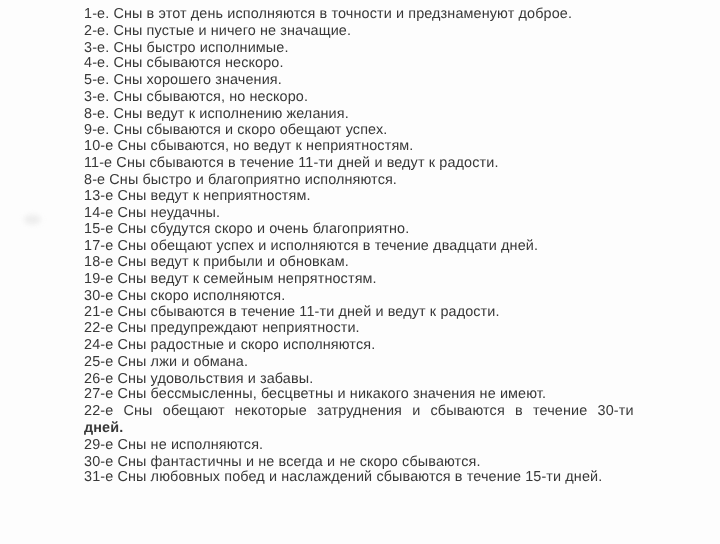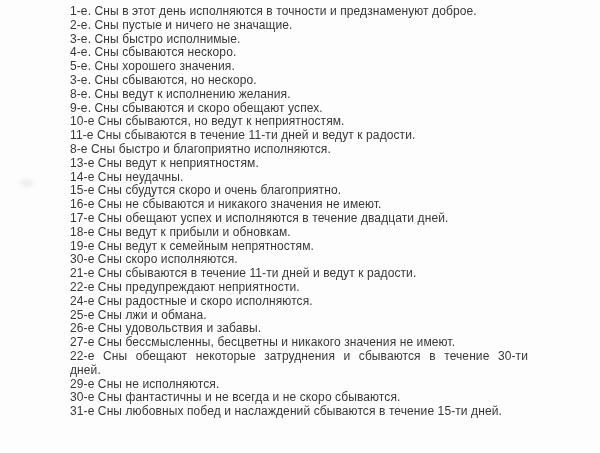--- a/index.html
+++ b/index.html
@@ -21,21 +21,21 @@
     line-height: 13.8px;
     letter-spacing: 0.1px;
   }
   .entry { white-space: normal; }
   
   .entry.has-tail .line1 {
     display: block;
     text-align: justify;
     text-align-last: justify;
   }
-  .entry .tail { display: block; }
+  .entry .tail { display: block; font-weight: bold; }
   
   .smudge {
     position: absolute;
     left: 20px;
     top: 179px;
     width: 14px;
     height: 8px;
     background: #ededed;
     border-radius: 50%;
     filter: blur(2px);
@@ -54,21 +54,20 @@
     <div class="entry"><span class="line1"><span>5-е.</span> <span>Сны хорошего значения.</span></span></div>
     <div class="entry"><span class="line1"><span>3-е.</span> <span>Сны сбываются, но нескоро.</span></span></div>
     <div class="entry"><span class="line1"><span>8-е.</span> <span>Сны ведут к исполнению желания.</span></span></div>
     <div class="entry"><span class="line1"><span>9-е.</span> <span>Сны сбываются и скоро обещают успех.</span></span></div>
     <div class="entry"><span class="line1"><span>10-е</span> <span>Сны сбываются, но ведут к неприятностям.</span></span></div>
     <div class="entry"><span class="line1"><span>11-е</span> <span>Сны сбываются в течение 11-ти дней и ведут к радости.</span></span></div>
     <div class="entry"><span class="line1"><span>8-е</span> <span>Сны быстро и благоприятно исполняются.</span></span></div>
     <div class="entry"><span class="line1"><span>13-е</span> <span>Сны ведут к неприятностям.</span></span></div>
     <div class="entry"><span class="line1"><span>14-е</span> <span>Сны неудачны.</span></span></div>
     <div class="entry"><span class="line1"><span>15-е</span> <span>Сны сбудутся скоро и очень благоприятно.</span></span></div>
-    <div class="entry"><span class="line1"><span>16-е</span> <span>Сны не сбываются и никакого значения не имеют.</span></span></div>
     <div class="entry"><span class="line1"><span>17-е</span> <span>Сны обещают успех и исполняются в течение двадцати дней.</span></span></div>
     <div class="entry"><span class="line1"><span>18-е</span> <span>Сны ведут к прибыли и обновкам.</span></span></div>
     <div class="entry"><span class="line1"><span>19-е</span> <span>Сны ведут к семейным непрятностям.</span></span></div>
     <div class="entry"><span class="line1"><span>30-е</span> <span>Сны скоро исполняются.</span></span></div>
     <div class="entry"><span class="line1"><span>21-е</span> <span>Сны сбываются в течение 11-ти дней и ведут к радости.</span></span></div>
     <div class="entry"><span class="line1"><span>22-е</span> <span>Сны предупреждают неприятности.</span></span></div>
     <div class="entry"><span class="line1"><span>24-е</span> <span>Сны радостные и скоро исполняются.</span></span></div>
     <div class="entry"><span class="line1"><span>25-е</span> <span>Сны лжи и обмана.</span></span></div>
     <div class="entry"><span class="line1"><span>26-е</span> <span>Сны удовольствия и забавы.</span></span></div>
     <div class="entry"><span class="line1"><span>27-е</span> <span>Сны бессмысленны, бесцветны и никакого значения не имеют.</span></span></div>

